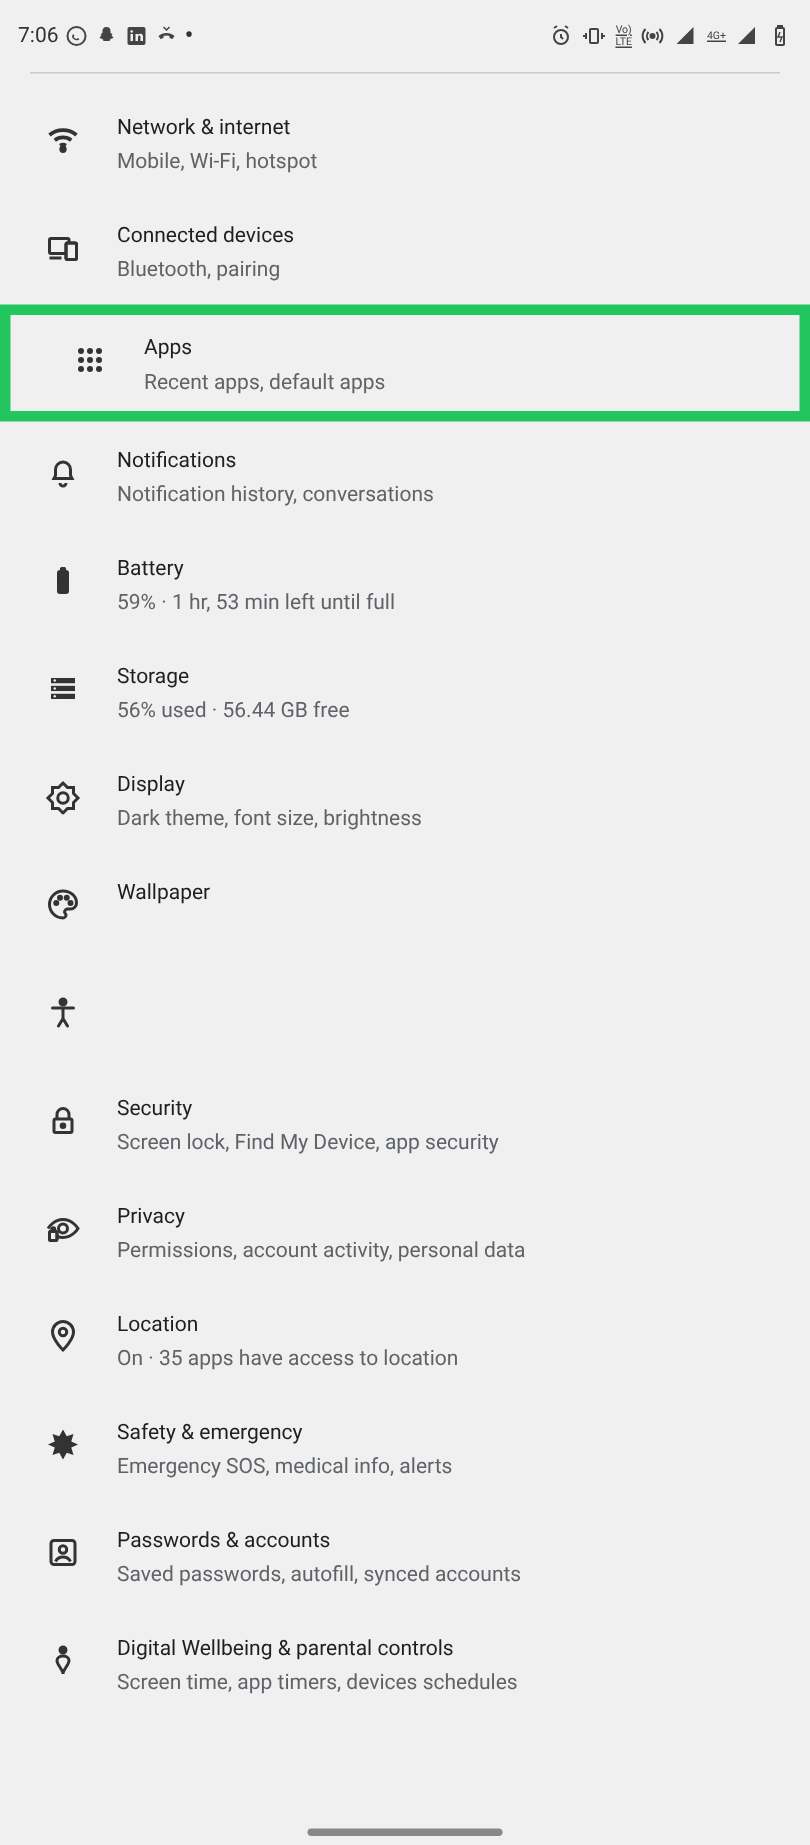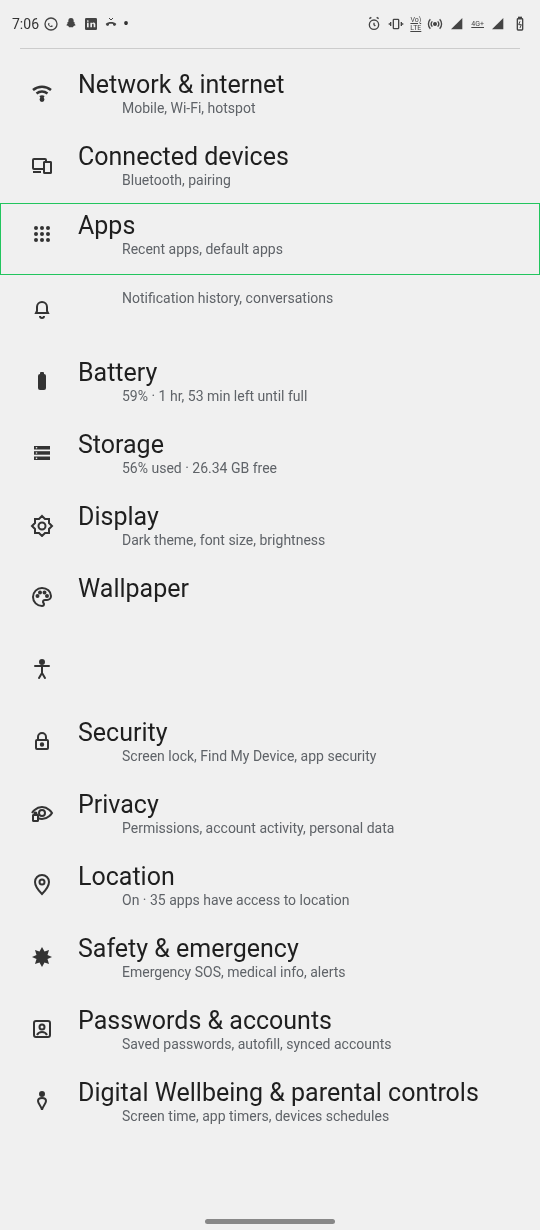--- a/index.html
+++ b/index.html
@@ -27,48 +27,47 @@
     .status-icon svg { width: 100%; height: 100%; }
     .divider-top { height: 1px; background: #ccc; margin: 0 20px 4px 20px; }
     .settings-list { padding-top: 6px; }
     .settings-item {
       display: flex;
       align-items: flex-start;
       padding: 14px 24px 14px 24px;
       min-height: 72px;
     }
     .settings-item.highlighted {
-      border: 1px solid #22c55e;
-      padding: 10px 23px;
+      border: 7px solid #22c55e;
+      padding: 10px 35px;
     }
     .item-icon {
       width: 36px;
       height: 36px;
       display: flex;
       align-items: center;
       justify-content: center;
       margin-right: 18px;
       margin-top: 2px;
       color: #333;
       flex-shrink: 0;
     }
     .item-icon svg { width: 24px; height: 24px; }
     .item-text { flex: 1; padding-top: 0; }
     .item-title {
-      font-size: 25px;
+      font-size: 14px;
       font-weight: 400;
       color: #1f1f1f;
       line-height: 24px;
       margin-bottom: 2px;
     }
     .item-sub {
       font-size: 14px;
       color: #5f6368;
       line-height: 18px;
-      margin-left: 44px;
     }
     .bottom-bar {
       position: absolute;
       bottom: 6px;
       left: 50%;
       transform: translateX(-50%);
       width: 130px;
       height: 5px;
       background: #888;
       border-radius: 3px;
@@ -202,20 +201,21 @@
   </div>
 
   <div class="settings-item">
     <div class="item-icon">
       <svg viewBox="0 0 24 24" fill="none" stroke="currentColor" stroke-width="2">
           <path d="M18 16H6l1-2V10a5 5 0 1110 0v4z"></path>
           <path d="M10 19a2 2 0 004 0"></path>
         </svg>
     </div>
     <div class="item-text">
+      <div class="item-title">Notifications</div>
       <div class="item-sub">Notification history, conversations</div>
     </div>
   </div>
 
   <div class="settings-item">
     <div class="item-icon">
       <svg viewBox="0 0 24 24" fill="currentColor">
           <rect x="8" y="5" width="8" height="16" rx="2"></rect>
           <rect x="10" y="3" width="4" height="3" rx="1"></rect>
         </svg>
@@ -232,21 +232,21 @@
           <rect x="4" y="5" width="16" height="3.5"></rect>
           <rect x="4" y="10.2" width="16" height="3.5"></rect>
           <rect x="4" y="15.5" width="16" height="3.5"></rect>
           <circle cx="6.5" cy="6.7" r=".8" fill="#f0f0f0"></circle>
           <circle cx="6.5" cy="12" r=".8" fill="#f0f0f0"></circle>
           <circle cx="6.5" cy="17.2" r=".8" fill="#f0f0f0"></circle>
         </svg>
     </div>
     <div class="item-text">
       <div class="item-title">Storage</div>
-      <div class="item-sub">56% used · 26.34 GB free</div>
+      <div class="item-sub">56% used · 56.44 GB free</div>
     </div>
   </div>
 
 
   <div class="settings-item">
     <div class="item-icon">
       <svg viewBox="0 0 24 24" fill="none" stroke="currentColor" stroke-width="2">
           <path d="M12 3l3 3h4v4l3 3-3 3v4h-4l-3 3-3-3H5v-4l-3-3 3-3V6h4z"></path>
           <circle cx="12" cy="13" r="3.5"></circle>
         </svg>

